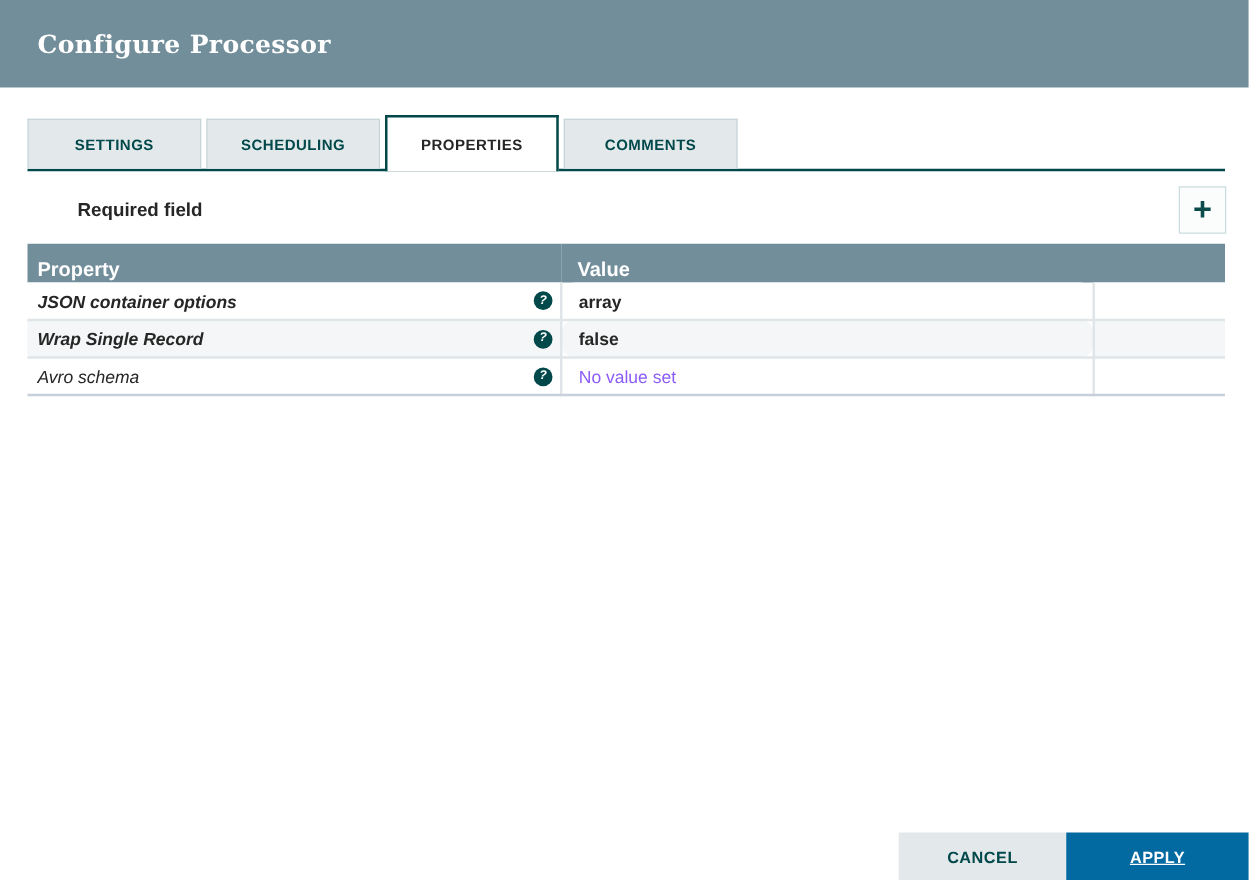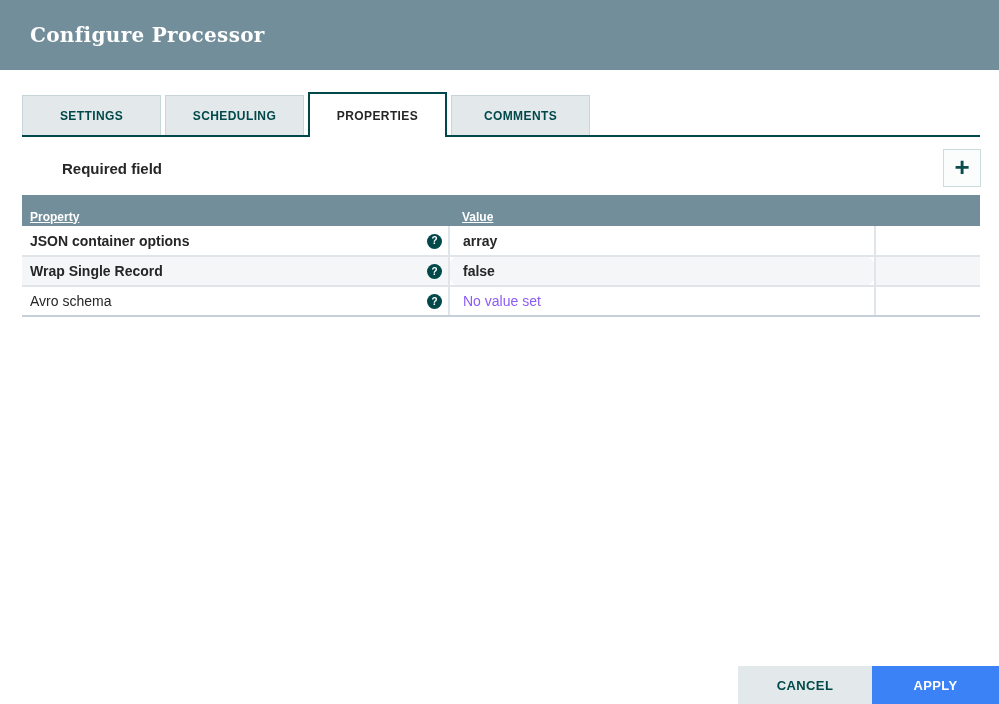--- a/index.html
+++ b/index.html
@@ -103,45 +103,45 @@
     width: 958px;
     border-collapse: collapse;
     table-layout: fixed;
   }
   .props-table col.col-property { width: 427px; }
   .props-table col.col-value    { width: 426px; }
   .props-table col.col-extra    { width: 105px; }
   .props-table thead th {
     background: #728E9B;
     color: #ffffff;
-    font-size: 12px;
+    font-size: 16px;
     font-weight: bold;
     text-align: left;
     height: 31px;
     padding: 12px 0 0 8px;
-    text-decoration: underline;
   }
   .props-table thead th.value-th { padding-left: 13px; }
   .props-table tbody td {
     height: 30px;
     border-bottom: 2px solid #DFE5E8;
     background: #ffffff;
     font-size: 14px;
     vertical-align: middle;
   }
   .props-table tbody tr.alt td { background: #F4F6F7; }
   .props-table tbody tr:last-child td { border-bottom: 2px solid #C7CFDB; }
   .props-table td.prop-cell {
     padding: 0 6px 0 8px;
     border-right: 2px solid #DFE5E8;
   }
   .prop-cell-inner {
     display: flex;
-    align-items: flex-end;
+    align-items: center;
     justify-content: space-between;
+    font-style: italic;
   }
   .prop-name { font-weight: bold; color: #262626; }
   tr.optional .prop-name { font-weight: normal; }
   .help-icon {
     flex: 0 0 auto;
     width: 15px; height: 15px;
     border-radius: 50%;
     background: #004849;
     color: #ffffff;
     font-size: 10px;
@@ -176,23 +176,24 @@
     align-items: center;
     justify-content: center;
     cursor: pointer;
   }
   .btn-cancel {
     width: 134px;
     background: #E3E8EB;
     color: #004849;
   }
   .btn-apply {
-    width: 127px;
-    background: #3b82f6;
-    color: #ffffff;
+    width: 146px;
+    background: #0369a1;
+    color: #ffffff;
+    text-decoration: underline;
   }
 </style>
 </head>
 <body>
 
 <div class="dialog">
 
   <div class="dialog-header">
     <div class="dialog-title">Configure Processor</div>
   </div>

